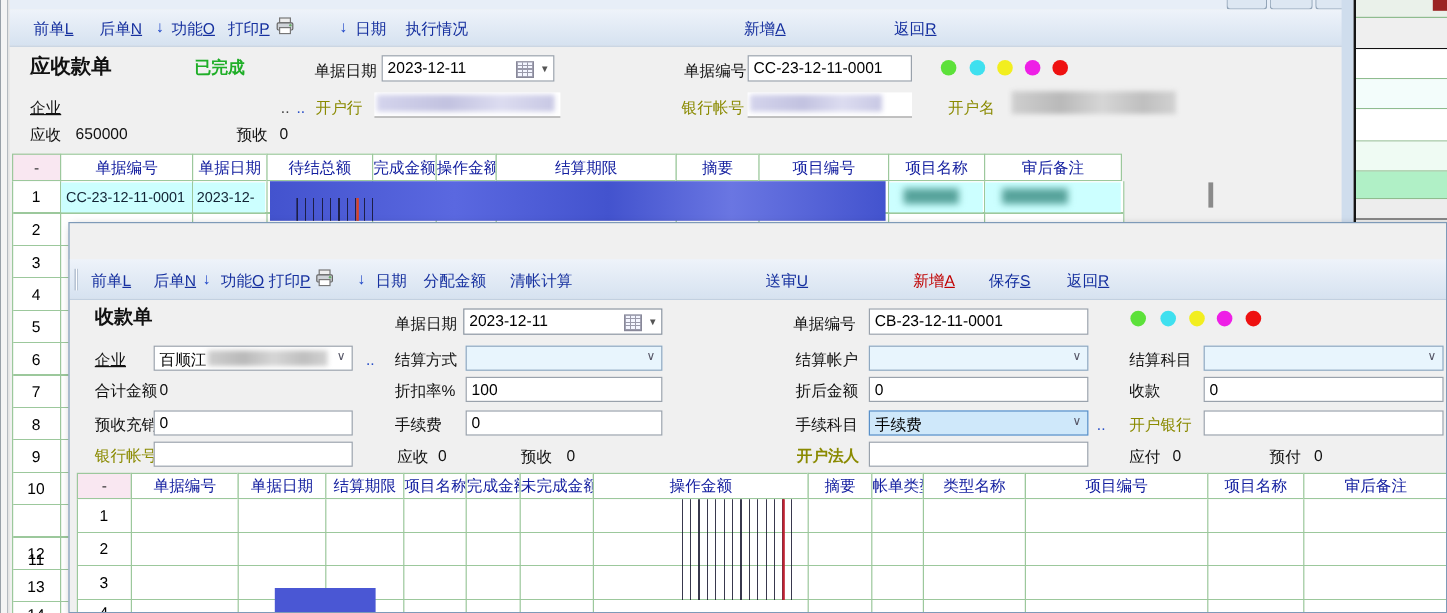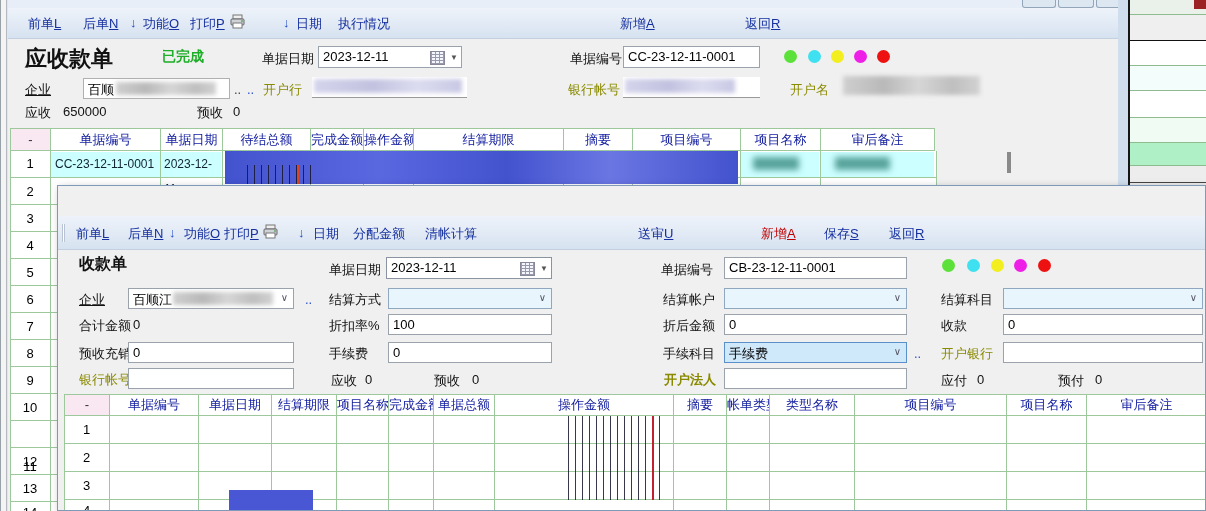--- a/index.html
+++ b/index.html
@@ -71,41 +71,37 @@
             <circle cx="12" cy="7" r="1" fill="#6a6"></circle>
           </svg>
       </span>
       <span class="arr" style="left:275px;top:7px;">↓</span>
       <span class="tbi" style="left:288px;top:7px;"><span>日期</span><u></u></span>
       <span class="tbi" style="left:330px;top:7px;"><span>执行情况</span><u></u></span>
       <span class="tbi" style="left:612px;top:7px;"><span>新增</span><u>A</u></span>
       <span class="tbi" style="left:737px;top:7px;"><span>返回</span><u>R</u></span>
     </div>
 
-    <div class="lb" style="left:25px;top:44px;font-size:22px;font-weight:bold;">应收款单</div>
+    <div class="lb" style="left:25px;top:44px;font-size:17px;font-weight:bold;">应收款单</div>
     <div class="lb" style="left: 162px; top: 48px; font-size: 14px; font-weight: bold; color: rgb(31, 174, 40);">已完成</div>
     <div class="lb" style="left:262px;top:50px;">单据日期</div>
     <div class="cmb" style="left:318px;top:46px;width:144px;height:22px;border-color:#9aa2ac;">
       <span class="cmbtxt">2023-12-11</span>
       <span class="cal"></span>
       <span class="caret">▼</span>
     </div>
     <div class="lb" style="left:570px;top:50px;">单据编号</div>
     <div class="inp" style="left:623px;top:46px;width:137px;height:22px;">CC-23-12-11-0001</div>
     <div class="dot" style="left: 784px; top: 50px; background: rgb(92, 225, 58);"></div>
     <div class="dot" style="left: 808px; top: 50px; background: rgb(63, 224, 239);"></div>
     <div class="dot" style="left: 831px; top: 50px; background: rgb(242, 238, 31);"></div>
     <div class="dot" style="left: 854px; top: 50px; background: rgb(238, 31, 230);"></div>
     <div class="dot" style="left: 877px; top: 50px; background: rgb(238, 17, 17);"></div>
 
     <div class="lb" style="left:25px;top:81px;text-decoration:underline;">企业</div>
-    <div class="inp" style="left:83px;top:78px;width:147px;height:21px;border-color:#b0b0b0;">
-      <span>百顺</span>
-      <span class="a blur-gray" style="left:32px;top:3px;width:100px;height:13px;"></span>
-    </div>
     <div class="lb" style="left:234px;top:82px;color:#444;">..</div>
     <div class="lb" style="left:247px;top:82px;color:#2a50c8;">..</div>
     <div class="lb ol" style="left:263px;top:81px;">开户行</div>
     <div class="ul-inp" style="left:312px;top:77px;width:155px;height:21px;">
       <span class="a blur-lav" style="left:2px;top:2px;width:148px;height:14px;"></span>
     </div>
     <div class="lb ol" style="left:568px;top:81px;">银行帐号</div>
     <div class="ul-inp" style="left:623px;top:77px;width:137px;height:21px;">
       <span class="a blur-lav" style="left:2px;top:2px;width:110px;height:14px;"></span>
     </div>
@@ -285,21 +281,21 @@
     <div class="lb" style="left:919px;top:186px;">0</div>
     <div class="lb" style="left:1000px;top:186px;">预付</div>
     <div class="lb" style="left:1037px;top:186px;">0</div>
 
     <div class="th th2 th-pink" style="left:6px;top:208px;width:46px;">-</div>
     <div class="th th2" style="left:51px;top:208px;width:90px;">单据编号</div>
     <div class="th th2" style="left:140px;top:208px;width:74px;">单据日期</div>
     <div class="th th2" style="left:213px;top:208px;width:66px;">结算期限</div>
     <div class="th th2" style="left:278px;top:208px;width:53px;">项目名称</div>
     <div class="th th2" style="left:330px;top:208px;width:46px;">完成金额</div>
-    <div class="th th2" style="left:375px;top:208px;width:62px;">单据总额</div>
+    <div class="th th2" style="left:375px;top:208px;width:62px;">未完成金额</div>
     <div class="th th2" style="left:436px;top:208px;width:180px;">操作金额</div>
     <div class="th th2" style="left:615px;top:208px;width:54px;">摘要</div>
     <div class="th th2" style="left:668px;top:208px;width:44px;">帐单类型</div>
     <div class="th th2" style="left:711px;top:208px;width:86px;">类型名称</div>
     <div class="th th2" style="left:796px;top:208px;width:153px;">项目编号</div>
     <div class="th th2" style="left:948px;top:208px;width:81px;">项目名称</div>
     <div class="th th2" style="left:1028px;top:208px;width:121px;">审后备注</div>
 
     <div class="a" style="left:6px;top:230px;width:1143px;height:96px;background-color:#fff;
                 background-image:repeating-linear-gradient(180deg,transparent 0 27px,#9cc89c 27px 28px);

